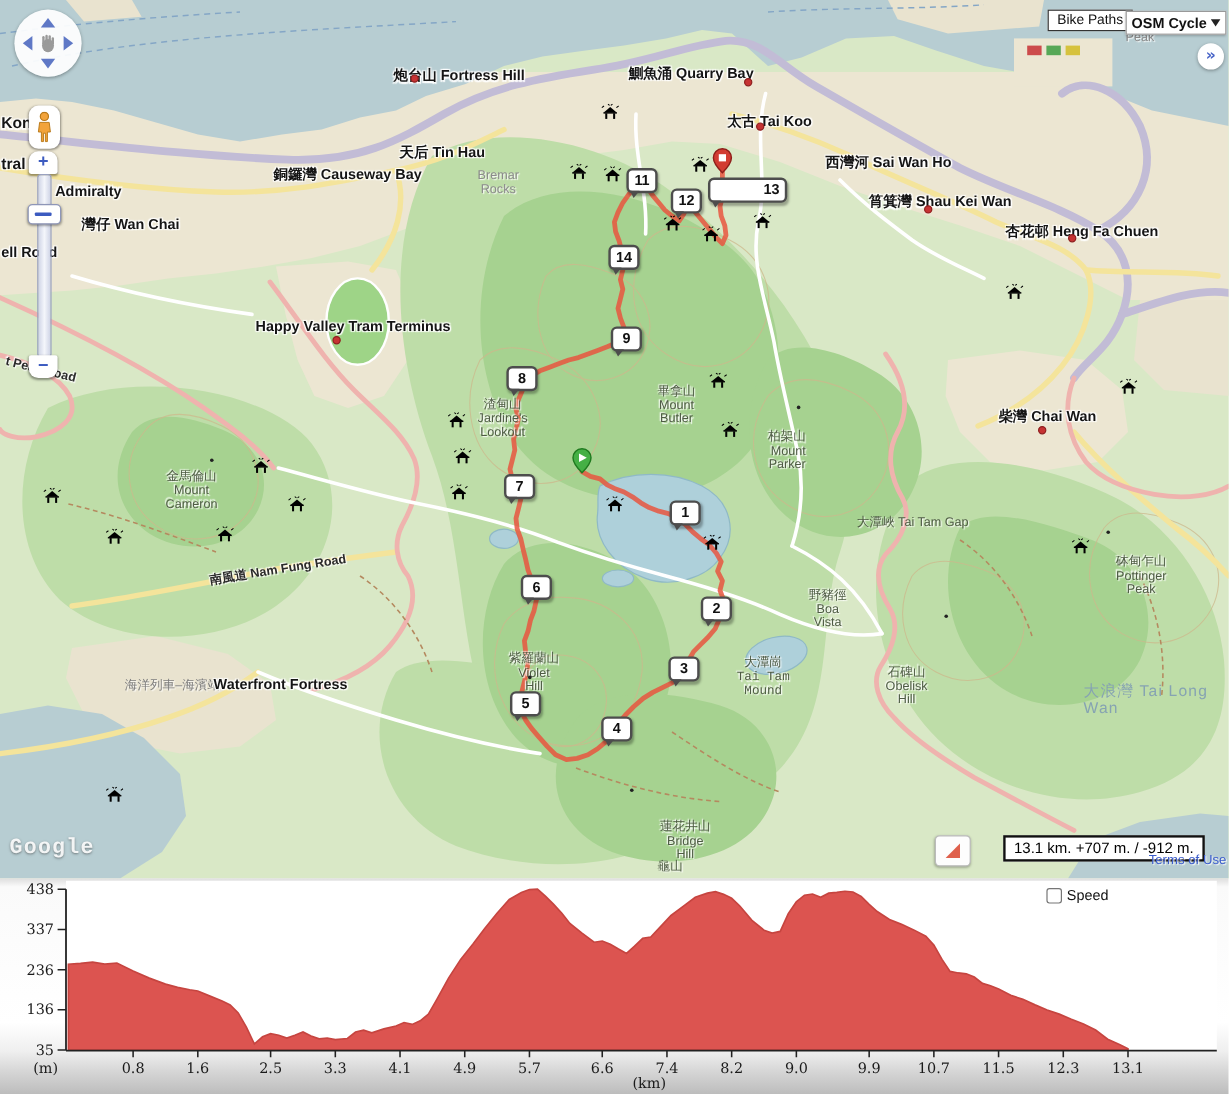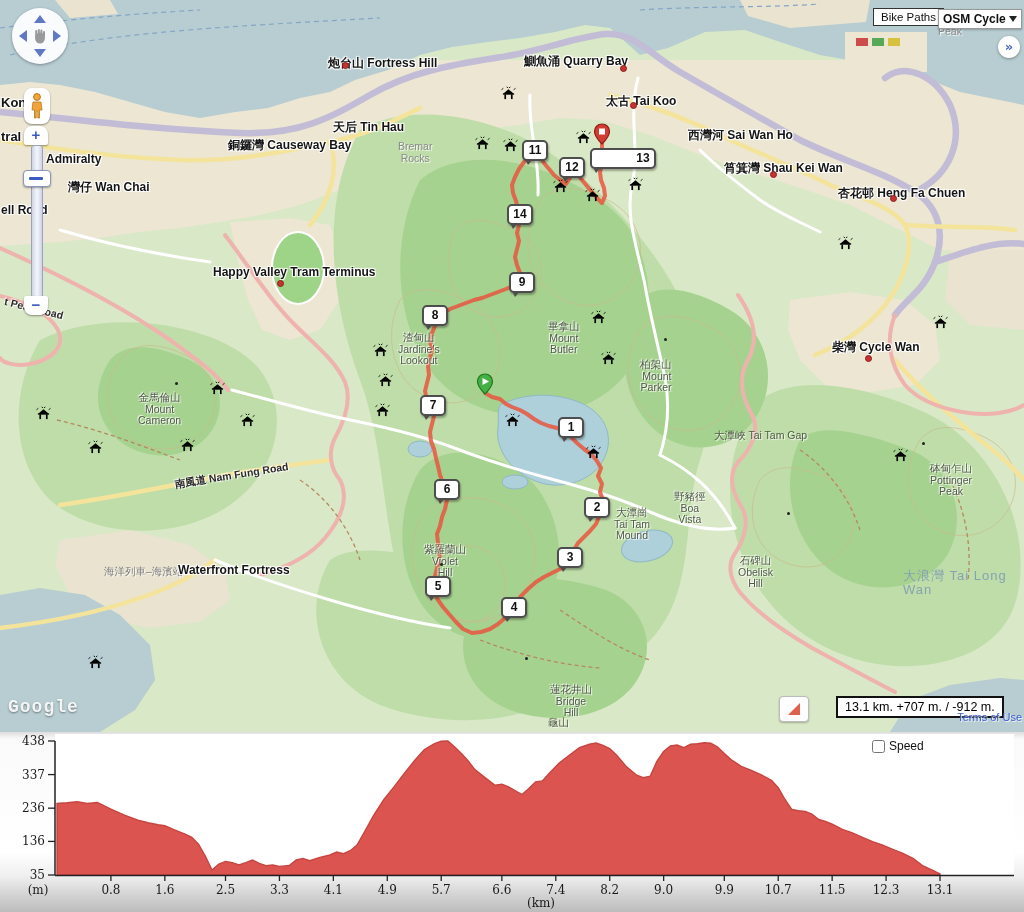--- a/index.html
+++ b/index.html
@@ -191,40 +191,40 @@
         <div class="map-label lb-town" style="left: 68px; top: 181px;">灣仔 Wan Chai</div>
         <div class="map-label lb-town" style="left: 1px; top: 204px;">ell Road</div>
         <div class="map-label lb-town" style="left: 228px; top: 139px;">銅鑼灣 Causeway Bay</div>
         <div class="map-label lb-town" style="left: 333px; top: 121px;">天后 Tin Hau</div>
         <div class="map-label lb-town" style="left: 328px; top: 57px;">炮台山 Fortress Hill</div>
         <div class="map-label lb-town" style="left: 524px; top: 55px;">鰂魚涌 Quarry Bay</div>
         <div class="map-label lb-town" style="left: 606px; top: 95px;">太古 Tai Koo</div>
         <div class="map-label lb-town" style="left: 688px; top: 129px; text-align: center;">西灣河 Sai Wan Ho</div>
         <div class="map-label lb-town" style="left: 724px; top: 162px;">筲箕灣 Shau Kei Wan</div>
         <div class="map-label lb-town" style="left: 838px; top: 187px;">杏花邨 Heng Fa Chuen</div>
-        <div class="map-label lb-town" style="left: 832px; top: 341px;">柴灣 Cycle Wan</div>
+        <div class="map-label lb-town" style="left: 832px; top: 341px;">柴灣 Chai Wan</div>
         <div class="map-label lb-town" style="left: 213px; top: 266px;">Happy Valley Tram Terminus</div>
         <div class="map-label lb-gray" style="left: 398px; top: 141px;">Bremar
 Rocks</div>
         <div class="map-label lb-peak" style="left: 398px; top: 332px;">渣甸山
 Jardine's
 Lookout</div>
         <div class="map-label lb-peak" style="left: 548px; top: 321px;">畢拿山
 Mount
 Butler</div>
         <div class="map-label lb-peak" style="left: 640px; top: 359px; text-align: right;">柏架山
 Mount
 Parker</div>
         <div class="map-label lb-peak" style="left: 138px; top: 392px;">金馬倫山
 Mount
 Cameron</div>
         <div class="map-label lb-peak" style="left: 424px; top: 544px;">紫羅蘭山
 Violet
 Hill</div>
-        <div class="map-label lb-peak" style="left: 614px; top: 507px;">大潭崗
+        <div class="map-label lb-peak" style="left: 614px; top: 548px; font-family: Liberation Mono, monospace;">大潭崗
 Tai Tam
 Mound</div>
         <div class="map-label lb-peak" style="left: 674px; top: 491px;">野豬徑
 Boa
 Vista</div>
         <div class="map-label lb-peak" style="left: 738px; top: 555px;">石碑山
 Obelisk
 Hill</div>
         <div class="map-label lb-peak" style="left: 930px; top: 463px;">砵甸乍山
 Pottinger

